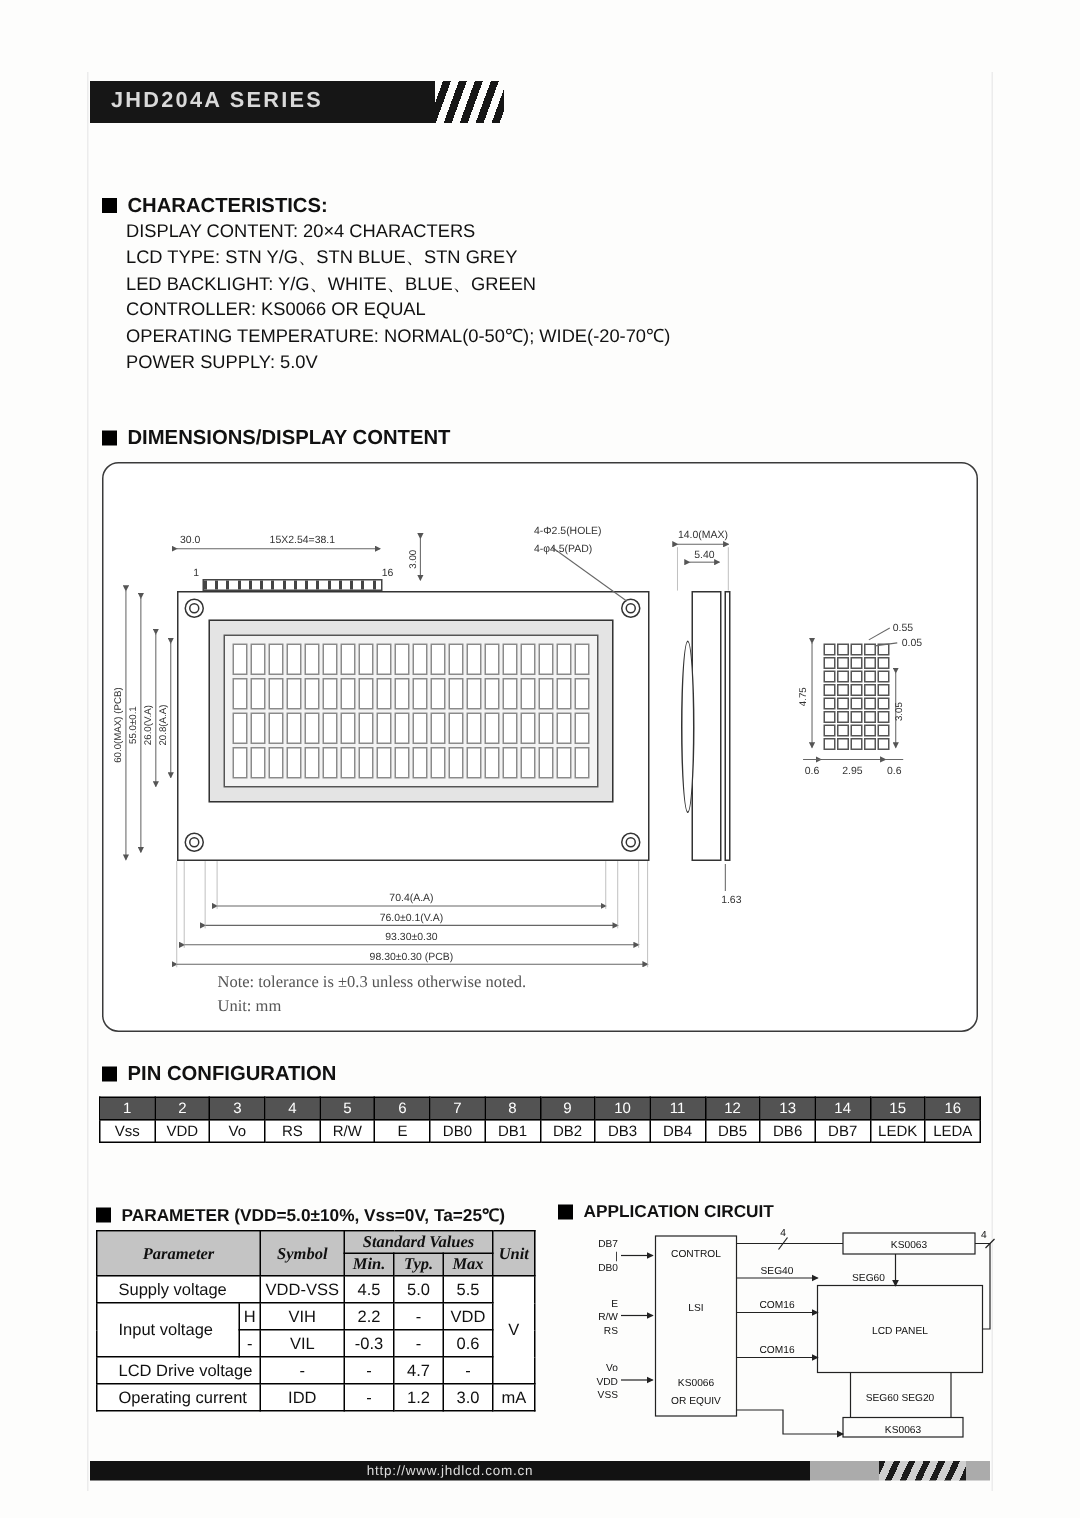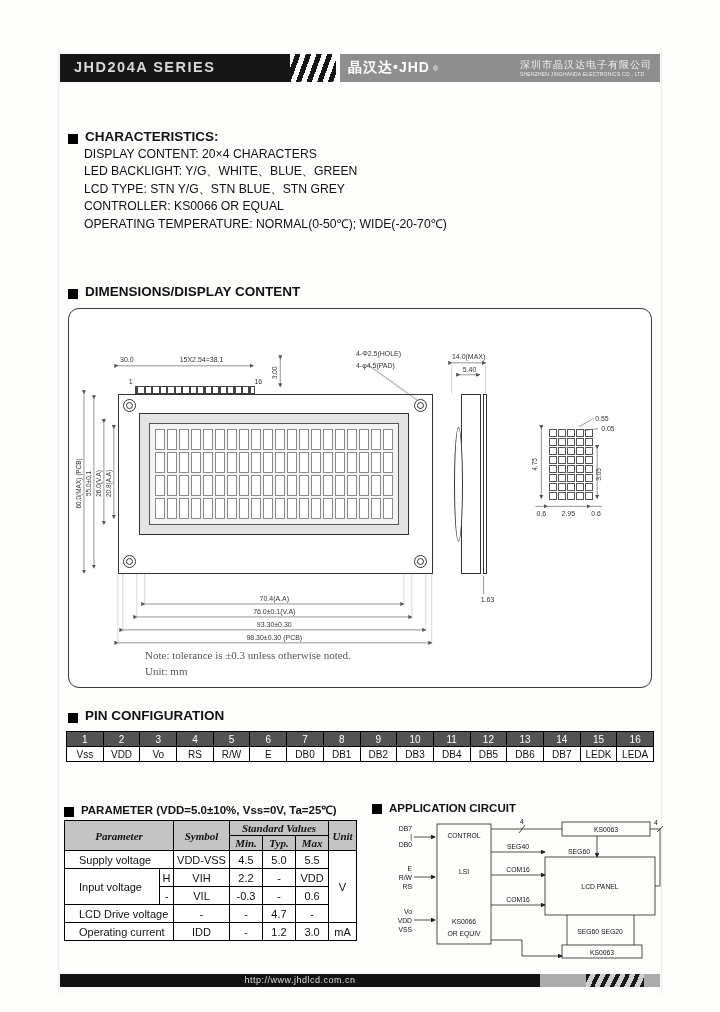--- a/index.html
+++ b/index.html
@@ -10,21 +10,21 @@
 .header{left:60px;top:54px;width:600px;height:28px;display:flex;align-items:stretch}
 .series-bar{background:#161616;color:#d9d9d9;font-size:14.5px;font-weight:bold;letter-spacing:1.5px;padding:5px 16px 0 14px;width:230px}
 .hstripes{width:46px;background:repeating-linear-gradient(110deg,#fdfdfc 0 5px,#161616 5px 10px)}
 .brand-bar{flex:1;margin-left:4px;background:#8e8e8e;color:#fff;display:flex;align-items:center;padding:0 8px;gap:3px}
 .brand{font-size:14px;font-weight:bold;letter-spacing:1px;white-space:nowrap}
 .reg{font-size:7px;vertical-align:super}
 .company{margin-left:auto;line-height:1.2;text-align:left;color:#efefef}
 .company-cn{font-size:10px;letter-spacing:1px;white-space:nowrap}
 .company-en{font-size:5px;letter-spacing:.2px;white-space:nowrap}
 
-.sec-head{display:flex;align-items:flex-end;gap:7px;font-size:13.5px;font-weight:bold;white-space:nowrap}
+.sec-head{display:flex;align-items:center;gap:7px;font-size:13.5px;font-weight:bold;white-space:nowrap}
 .sec-head.small{font-size:11.5px}
 .sq{width:10px;height:10px;background:#000;flex:0 0 auto}
 
 .char-lines{left:84px;top:146px;font-size:12.2px;line-height:17.4px}
 
 .dim-box{left:68px;top:308px;width:584px;height:380px;border:1.2px solid #3a3a3a;border-radius:11px;background:#fff}
 .dim-box>div{position:absolute}
 .pcb{left:49px;top:85px;width:315px;height:180px;border:1.2px solid #333;background:#fff}
 .pinstrip{left:66px;top:77px;width:120px;height:8px;border:1px solid #444;background:repeating-linear-gradient(90deg,#444 0 2px,transparent 2px 7.5px)}
 .bezel{left:70px;top:104px;width:270px;height:122px;border:1.2px solid #333;background:#e4e4e4}
@@ -66,40 +66,33 @@
 </head>
 <body>
 
 <div class="abs page-frame"></div>
 
 <div class="abs header">
   <div class="series-bar">
     <span>JHD204A SERIES</span>
   </div>
   <div class="hstripes"></div>
-  <div class="brand-bar">
-    <span class="brand">晶汉达•JHD</span>
-    <sup class="reg">®</sup>
-    <div class="company">
-      <div class="company-cn">深圳市晶汉达电子有限公司</div>
-      <div class="company-en">SHENZHEN JINGHANDA ELECTRONICS CO., LTD.</div>
-    </div>
-  </div>
 </div>
 
 <div class="abs sec-head" style="left:68px;top:129px">
   <span class="sq"></span>
   <span>CHARACTERISTICS:</span>
 </div>
 <div class="abs char-lines">
   <div>DISPLAY CONTENT: 20×4 CHARACTERS</div>
+  <div>LCD TYPE: STN Y/G、STN BLUE、STN GREY</div>
   <div>LED BACKLIGHT: Y/G、WHITE、BLUE、GREEN</div>
-  <div>LCD TYPE: STN Y/G、STN BLUE、STN GREY</div>
   <div>CONTROLLER: KS0066 OR EQUAL</div>
   <div>OPERATING TEMPERATURE: NORMAL(0-50℃); WIDE(-20-70℃)</div>
+  <div>POWER SUPPLY: 5.0V</div>
 </div>
 
 <div class="abs sec-head" style="left:68px;top:284px">
   <span class="sq"></span>
   <span>DIMENSIONS/DISPLAY CONTENT</span>
 </div>
 
 <div class="abs dim-box">
 
   <div class="pcb"></div>

